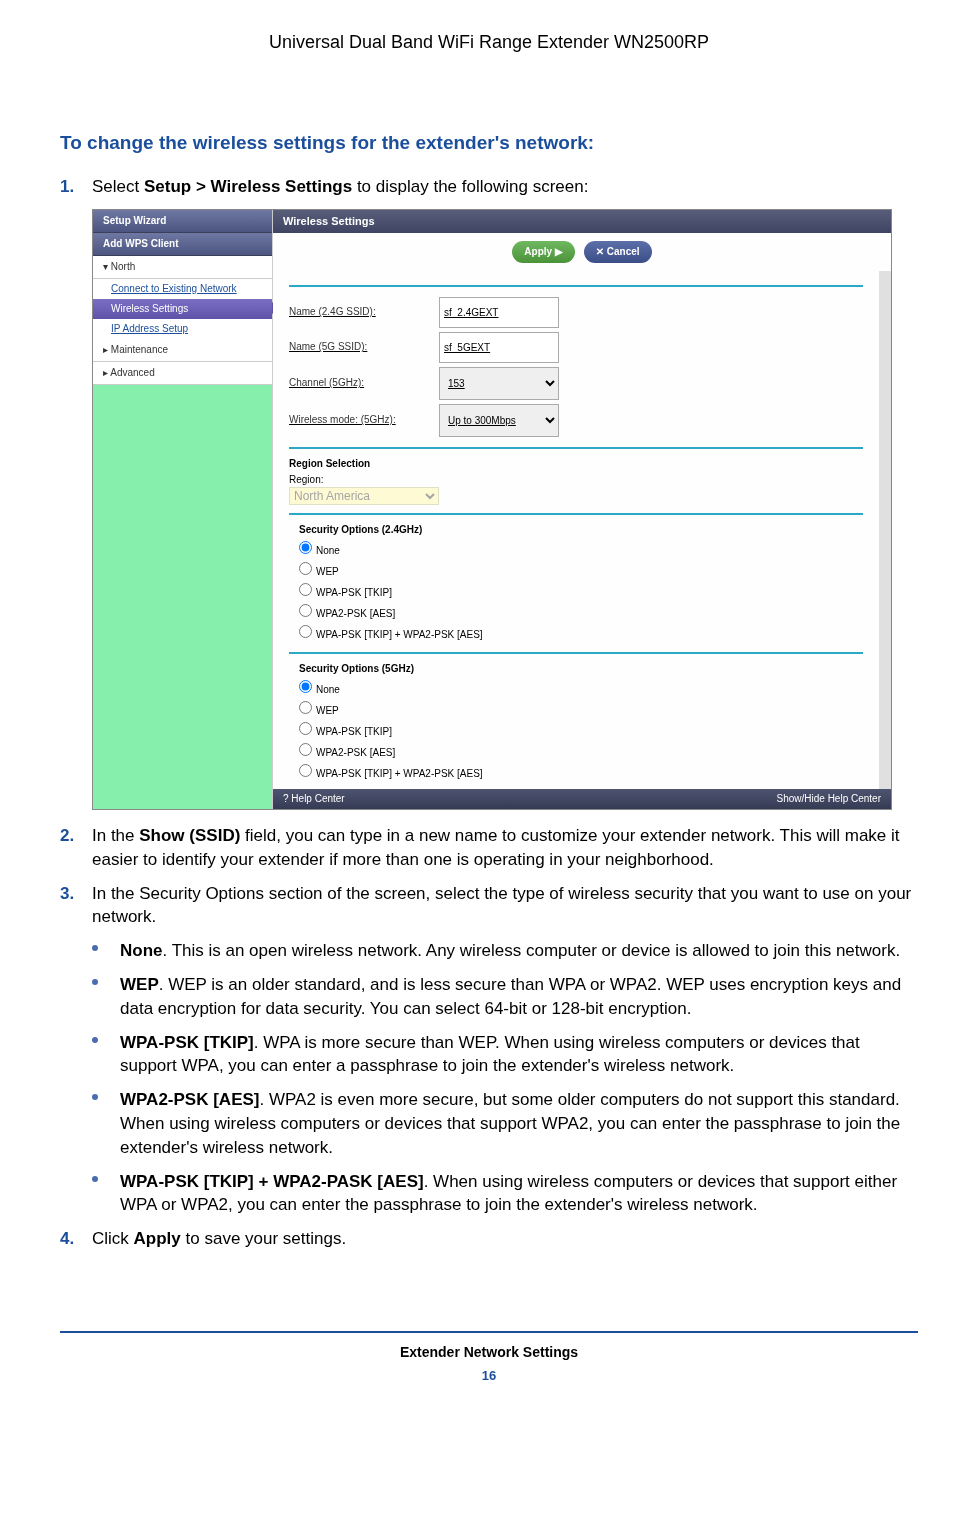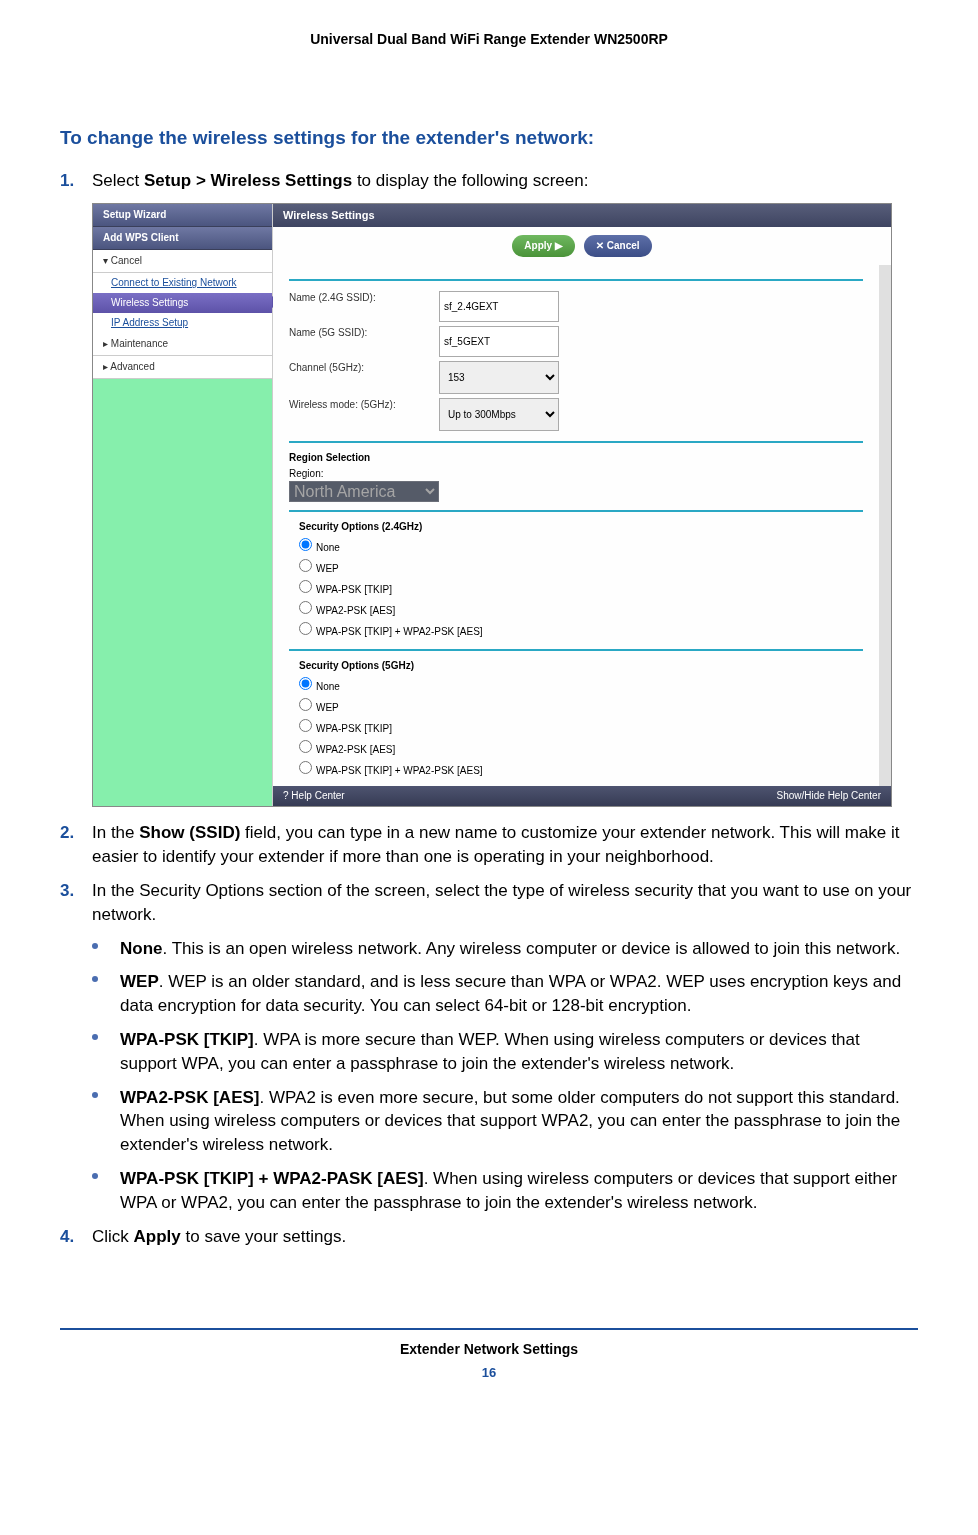--- a/index.html
+++ b/index.html
@@ -8,22 +8,22 @@
     font-size: 17px;
     line-height: 1.4;
     background: #fff;
     color: #000;
     width: 978px;
     margin: 0;
   }
   .page { padding: 30px 60px 40px 60px; }
   .doc-header {
     text-align: center;
-    font-weight: bold;
-    font-size: 14px;
+    font-weight: normal;
+    font-size: 18px;
     margin-bottom: 75px;
   }
   .section-title {
     color: #1b4f9c;
     font-weight: bold;
     font-size: 19px;
     margin-bottom: 18px;
   }
   .numbered { margin-bottom: 10px; padding-left: 32px; position: relative; }
   .numbered .num { position: absolute; left: 0; top: 0; color: #1b4f9c; font-weight: bold; }
@@ -104,21 +104,21 @@
     padding: 4px 12px;
     border-radius: 11px;
     font-size: 10px;
     color: #fff;
     font-weight: bold;
     margin: 0 3px;
   }
   .btn-apply { background: linear-gradient(#6fb860, #4a9339); }
   .btn-cancel { background: linear-gradient(#5d6fa8, #3c4e87); }
   .pane { padding: 6px 16px; border-right: 12px solid #e0e0e0; }
-  .row { display: flex; align-items: flex-start; padding: 2px 0; font-size: 10px; }
+  .row { display: flex; align-items: center; padding: 2px 0; font-size: 10px; text-decoration: underline; }
   .row label { width: 150px; color: #333; }
   .row input[type=text], .row select {
     font-size: 10px;
     padding: 9px 4px;
     width: 120px;
     border: 1px solid #aaa;
   }
   .hr { border-top: 2px solid #2aa8c4; margin: 8px 0; }
   .sec-head { font-weight: bold; font-size: 10px; margin: 6px 0 2px; }
   .radio-row { padding: 2px 0 2px 10px; font-size: 10px; }
@@ -150,21 +150,21 @@
 
   <div class="numbered">
     <span class="num">1.</span>
     <span>Select </span><span class="bold">Setup &gt; Wireless Settings</span><span> to display the following screen:</span>
   </div>
 
   <div class="screenshot">
     <div class="nav">
       <div class="nav-pill">Setup Wizard</div>
       <div class="nav-pill">Add WPS Client</div>
-      <div class="nav-section">▾ Cancel</div>
+      <div class="nav-section">▾ North</div>
       <div class="nav-sub">Connect to Existing Network</div>
       <div class="nav-sub active">Wireless Settings</div>
       <div class="nav-sub">IP Address Setup</div>
       <div class="nav-section">▸ Maintenance</div>
       <div class="nav-section">▸ Advanced</div>
     </div>
     <div class="content">
       <div class="content-header">Wireless Settings</div>
       <div class="btnbar">
         <span class="btn btn-apply">Apply ▶</span>
@@ -184,21 +184,21 @@
             <label>Channel (5GHz):</label>
             <select><option>153</option></select>
           </div>
         <div class="row">
             <label>Wireless mode: (5GHz):</label>
             <select><option>Up to 300Mbps</option></select>
           </div>
         <div class="hr"></div>
         <div class="sec-head">Region Selection</div>
         <div style="font-size:10px">Region:</div>
-        <select disabled="" style="width:150px;font-size:16px;background:#0f172a"><option>North America</option></select>
+        <select disabled="" style="width:150px;font-size:12px;background:#fef9c3"><option>North America</option></select>
         <div class="hr"></div>
         <div class="sec-head" style="padding-left:10px">Security Options (2.4GHz)</div>
         <div class="radio-row"><input type="radio" checked="" style=""><span>None</span></div>
         <div class="radio-row"><input type="radio" style=""><span>WEP</span></div>
         <div class="radio-row"><input type="radio" style=""><span>WPA-PSK [TKIP]</span></div>
         <div class="radio-row"><input type="radio" style=""><span>WPA2-PSK [AES]</span></div>
         <div class="radio-row"><input type="radio" style=""><span>WPA-PSK [TKIP] + WPA2-PSK [AES]</span></div>
         <div class="hr"></div>
         <div class="sec-head" style="padding-left:10px">Security Options (5GHz)</div>
         <div class="radio-row"><input type="radio" checked="" style=""><span>None</span></div>

